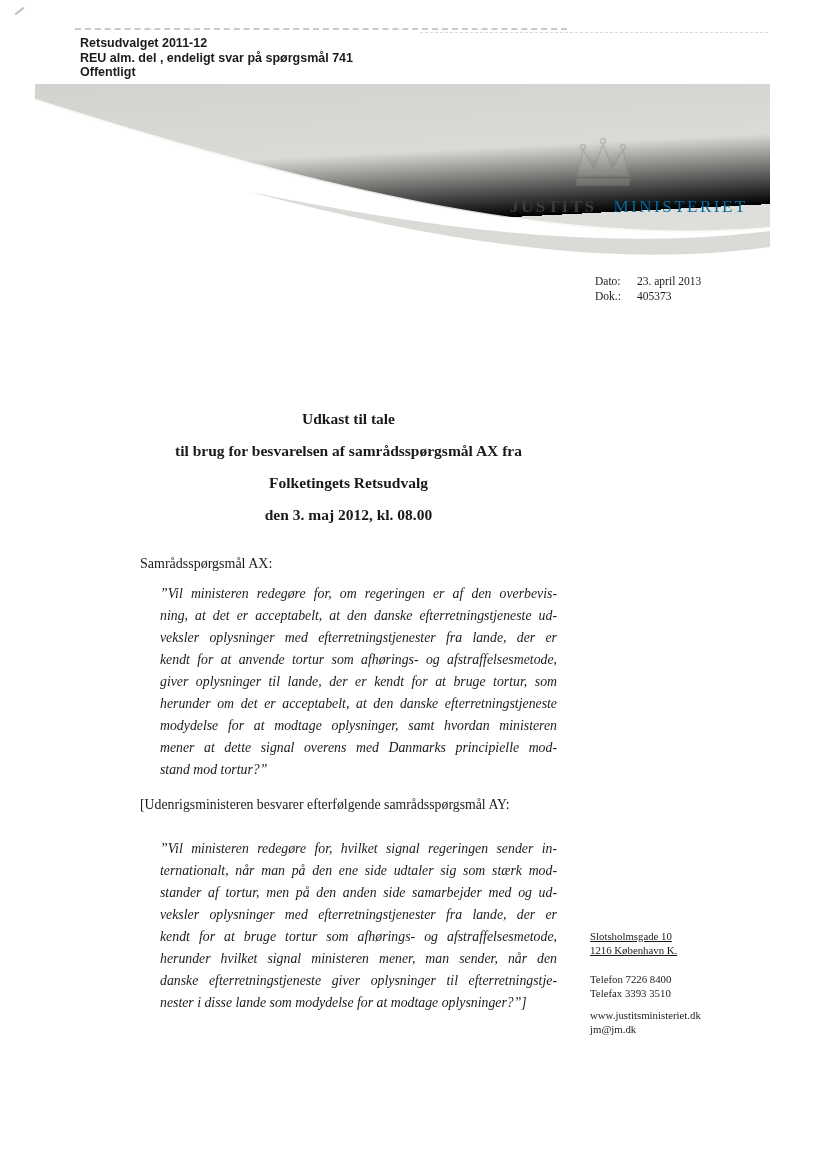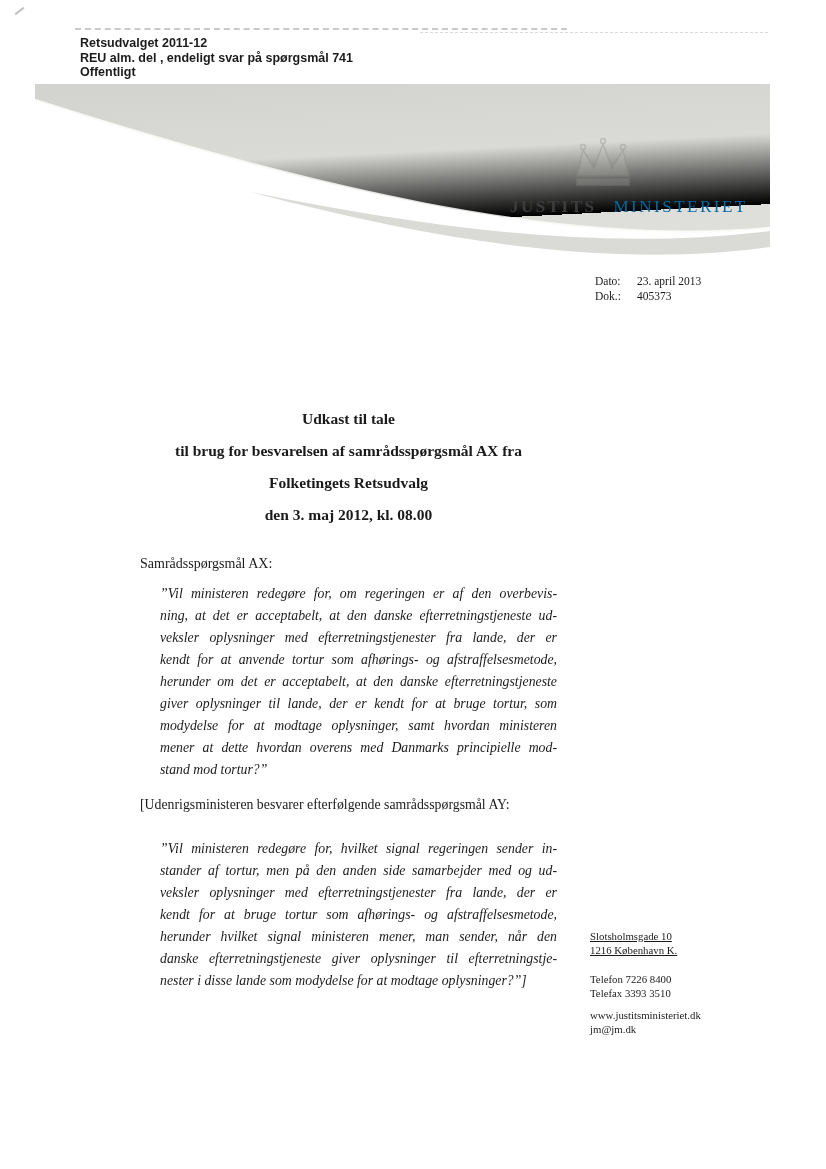--- a/index.html
+++ b/index.html
@@ -121,31 +121,32 @@
     <div>den 3. maj 2012, kl. 08.00</div>
   </div>
 
   <div class="ax-heading">Samrådsspørgsmål AX:</div>
 
   <div class="quote q-ax">
     <div>”Vil ministeren redegøre for, om regeringen er af den overbevis-</div>
     <div>ning, at det er acceptabelt, at den danske efterretningstjeneste ud-</div>
     <div>veksler oplysninger med efterretningstjenester fra lande, der er</div>
     <div>kendt for at anvende tortur som afhørings- og afstraffelsesmetode,</div>
+    <div>giver oplysninger til lande, der er kendt for at bruge tortur, som</div>
     <div>herunder om det er acceptabelt, at den danske efterretningstjeneste</div>
-    <div>giver oplysninger til lande, der er kendt for at bruge tortur, som</div>
     <div>modydelse for at modtage oplysninger, samt hvordan ministeren</div>
-    <div>mener at dette hvordan overens med Danmarks principielle mod-</div>
+    <div>mener at dette signal overens med Danmarks principielle mod-</div>
     <div class="last">stand mod tortur?”</div>
   </div>
 
   <div class="ay-intro">[Udenrigsministeren besvarer efterfølgende samrådsspørgsmål AY:</div>
 
   <div class="quote q-ay">
     <div>”Vil ministeren redegøre for, hvilket signal regeringen sender in-</div>
+    <div>ternationalt, når man på den ene side udtaler sig som stærk mod-</div>
     <div>stander af tortur, men på den anden side samarbejder med og ud-</div>
     <div>veksler oplysninger med efterretningstjenester fra lande, der er</div>
     <div>kendt for at bruge tortur som afhørings- og afstraffelsesmetode,</div>
     <div>herunder hvilket signal ministeren mener, man sender, når den</div>
     <div>danske efterretningstjeneste giver oplysninger til efterretningstje-</div>
     <div class="last">nester i disse lande som modydelse for at modtage oplysninger?”]</div>
   </div>
 
   <div class="footer">
     <div class="group-1">

